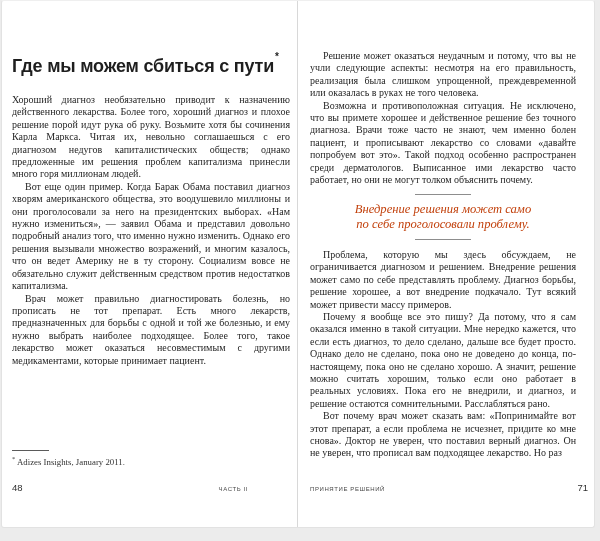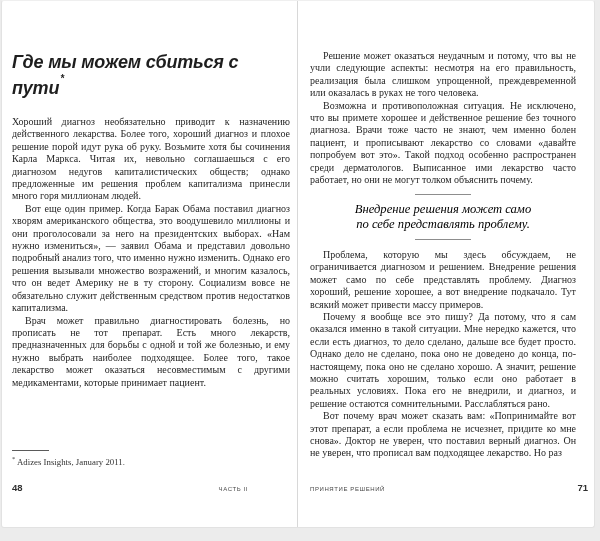--- a/index.html
+++ b/index.html
@@ -34,21 +34,20 @@
   .page.right { padding: 48px 18px 0 12px; }
 
   h1.chapter-heading {
     margin: 2px 0 0 0;
     font-family: "Liberation Sans", sans-serif;
     font-weight: 700;
     font-size: 18px;
     line-height: 22px;
     letter-spacing: -0.2px;
     color: #1e1e1e;
-    font-style: italic;
   }
   h1.chapter-heading sup {
     font-size: 10px;
     position: relative;
     top: -5px;
     left: 1px;
   }
 
   .body-text {
     font-size: 10px;
@@ -62,21 +61,21 @@
 
   .body-text p { margin: 0; text-indent: 13px; }
   .body-text p.noindent { text-indent: 0; }
 
   .pullquote {
     margin: 8px auto 9px auto;
     text-align: center;
     font-style: italic;
     font-size: 12.6px;
     line-height: 14.2px;
-    color: #000000;
+    color: #c2410c;
     text-indent: 0;
   }
   .pullquote .rule {
     width: 56px;
     height: 0;
     border-top: 1px solid #8d8d8d;
     margin: 0 auto;
   }
   .pullquote .rule.top    { margin-bottom: 7px; }
   .pullquote .rule.bottom { margin-top: 8px; }
@@ -105,21 +104,21 @@
     top: 481px;
     left: 10px;
     right: 7px;
     display: flex;
     justify-content: space-between;
     align-items: baseline;
     font-family: "Liberation Sans", sans-serif;
   }
   .page.right .page-footer { left: 12px; right: 6px; }
   .pagenum {
-    font-weight: 700;
+    font-weight: 400;
     font-size: 9.5px;
     color: #2f2f2f;
   }
   .running-title {
     font-size: 9px;
     font-variant-caps: all-small-caps;
     letter-spacing: 0.6px;
     color: #4a4a4a;
   }
   .page.left .running-title { margin-right: 42px; text-align: center; }
@@ -150,25 +149,25 @@
   </section>
 
   <section class="page right">
     <div class="body-text">
       <p>Решение может оказаться неудачным и потому, что вы не учли следующие аспекты: несмотря на его правильность, реализация была слишком упрощенной, преждевременной или оказалась в руках не того человека.</p>
       <p>Возможна и противоположная ситуация. Не исключено, что вы примете хорошее и действенное решение без точного диагноза. Врачи тоже часто не знают, чем именно болен пациент, и прописывают лекарство со словами «давайте попробуем вот это». Такой подход особенно распространен среди дерматологов. Выписанное ими лекарство часто работает, но они не могут толком объяснить почему.</p>
 
       <div class="pullquote">
         <div class="rule top"></div>
         <div class="quote-line">Внедрение решения может само</div>
-        <div class="quote-line">по себе представлять проблему.</div>
+        <div class="quote-line">по себе проголосовали проблему.</div>
         <div class="rule bottom"></div>
       </div>
 
-      <p>Проблема, которую мы здесь обсуждаем, не ограничивается диагнозом и решением. Внедрение решения может само по себе представлять проблему. Диагноз хороший, решение хорошее, а вот внедрение подкачало. Тут всякий может привести массу примеров.</p>
+      <p>Проблема, которую мы здесь обсуждаем, не ограничивается диагнозом и решением. Внедрение решения может само по себе представлять проблему. Диагноз борьбы, решение хорошее, а вот внедрение подкачало. Тут всякий может привести массу примеров.</p>
       <p>Почему я вообще все это пишу? Да потому, что я сам оказался именно в такой ситуации. Мне нередко кажется, что если есть диагноз, то дело сделано, дальше все будет просто. Однако дело не сделано, пока оно не доведено до конца, по-настоящему, пока оно не сделано хорошо. А значит, решение можно считать хорошим, только если оно работает в реальных условиях. Пока его не внедрили, и диагноз, и решение остаются сомнительными. Расслабляться рано.</p>
       <p>Вот почему врач может сказать вам: «Попринимайте вот этот препарат, а если проблема не исчезнет, придите ко мне снова». Доктор не уверен, что поставил верный диагноз. Он не уверен, что прописал вам подходящее лекарство. Но раз</p>
     </div>
 
     <footer class="page-footer">
       <span class="running-title">Принятие решений</span>
       <span class="pagenum">71</span>
     </footer>
   </section>
 

